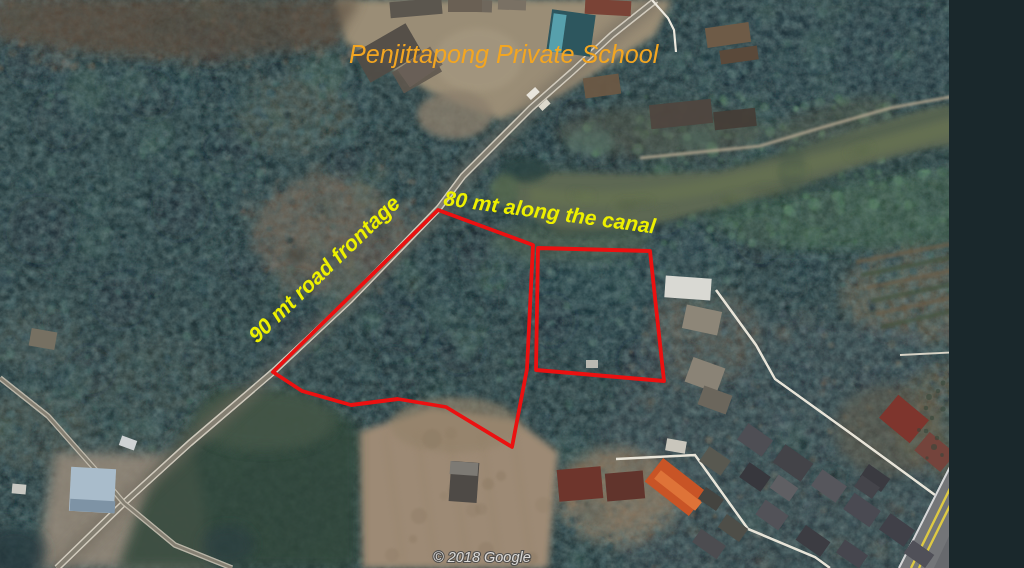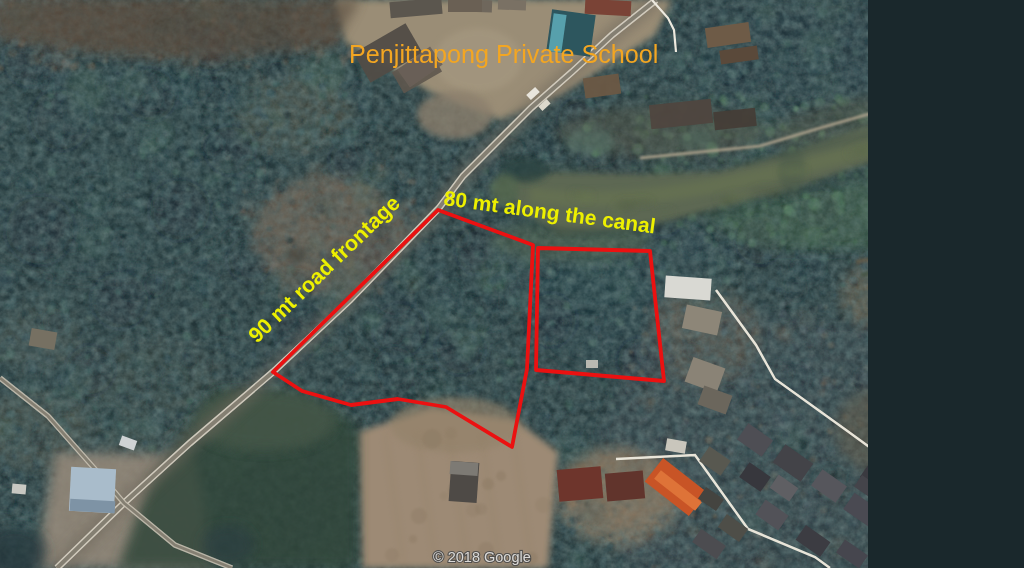--- a/index.html
+++ b/index.html
@@ -1,15 +1,15 @@
 <!DOCTYPE html>
 <html><head><meta charset="utf-8"><style>
 html,body{margin:0;padding:0;background:#1a282c;}
 *{font-family:"Liberation Sans", sans-serif;}
-#stage{position:relative;width:868px;height:568px;overflow:hidden;}
+#stage{position:relative;width:949px;height:568px;overflow:hidden;font-style:italic;}
 </style></head><body>
 
 <div id="stage">
 <svg width="1024" height="568" viewBox="0 0 1024 568">
 <defs>
 <filter id="b10" x="-40%" y="-40%" width="180%" height="180%">
           <feGaussianBlur stdDeviation="10"></feGaussianBlur>
         </filter>
 <filter id="b6" x="-40%" y="-40%" width="180%" height="180%">
           <feGaussianBlur stdDeviation="6"></feGaussianBlur>

